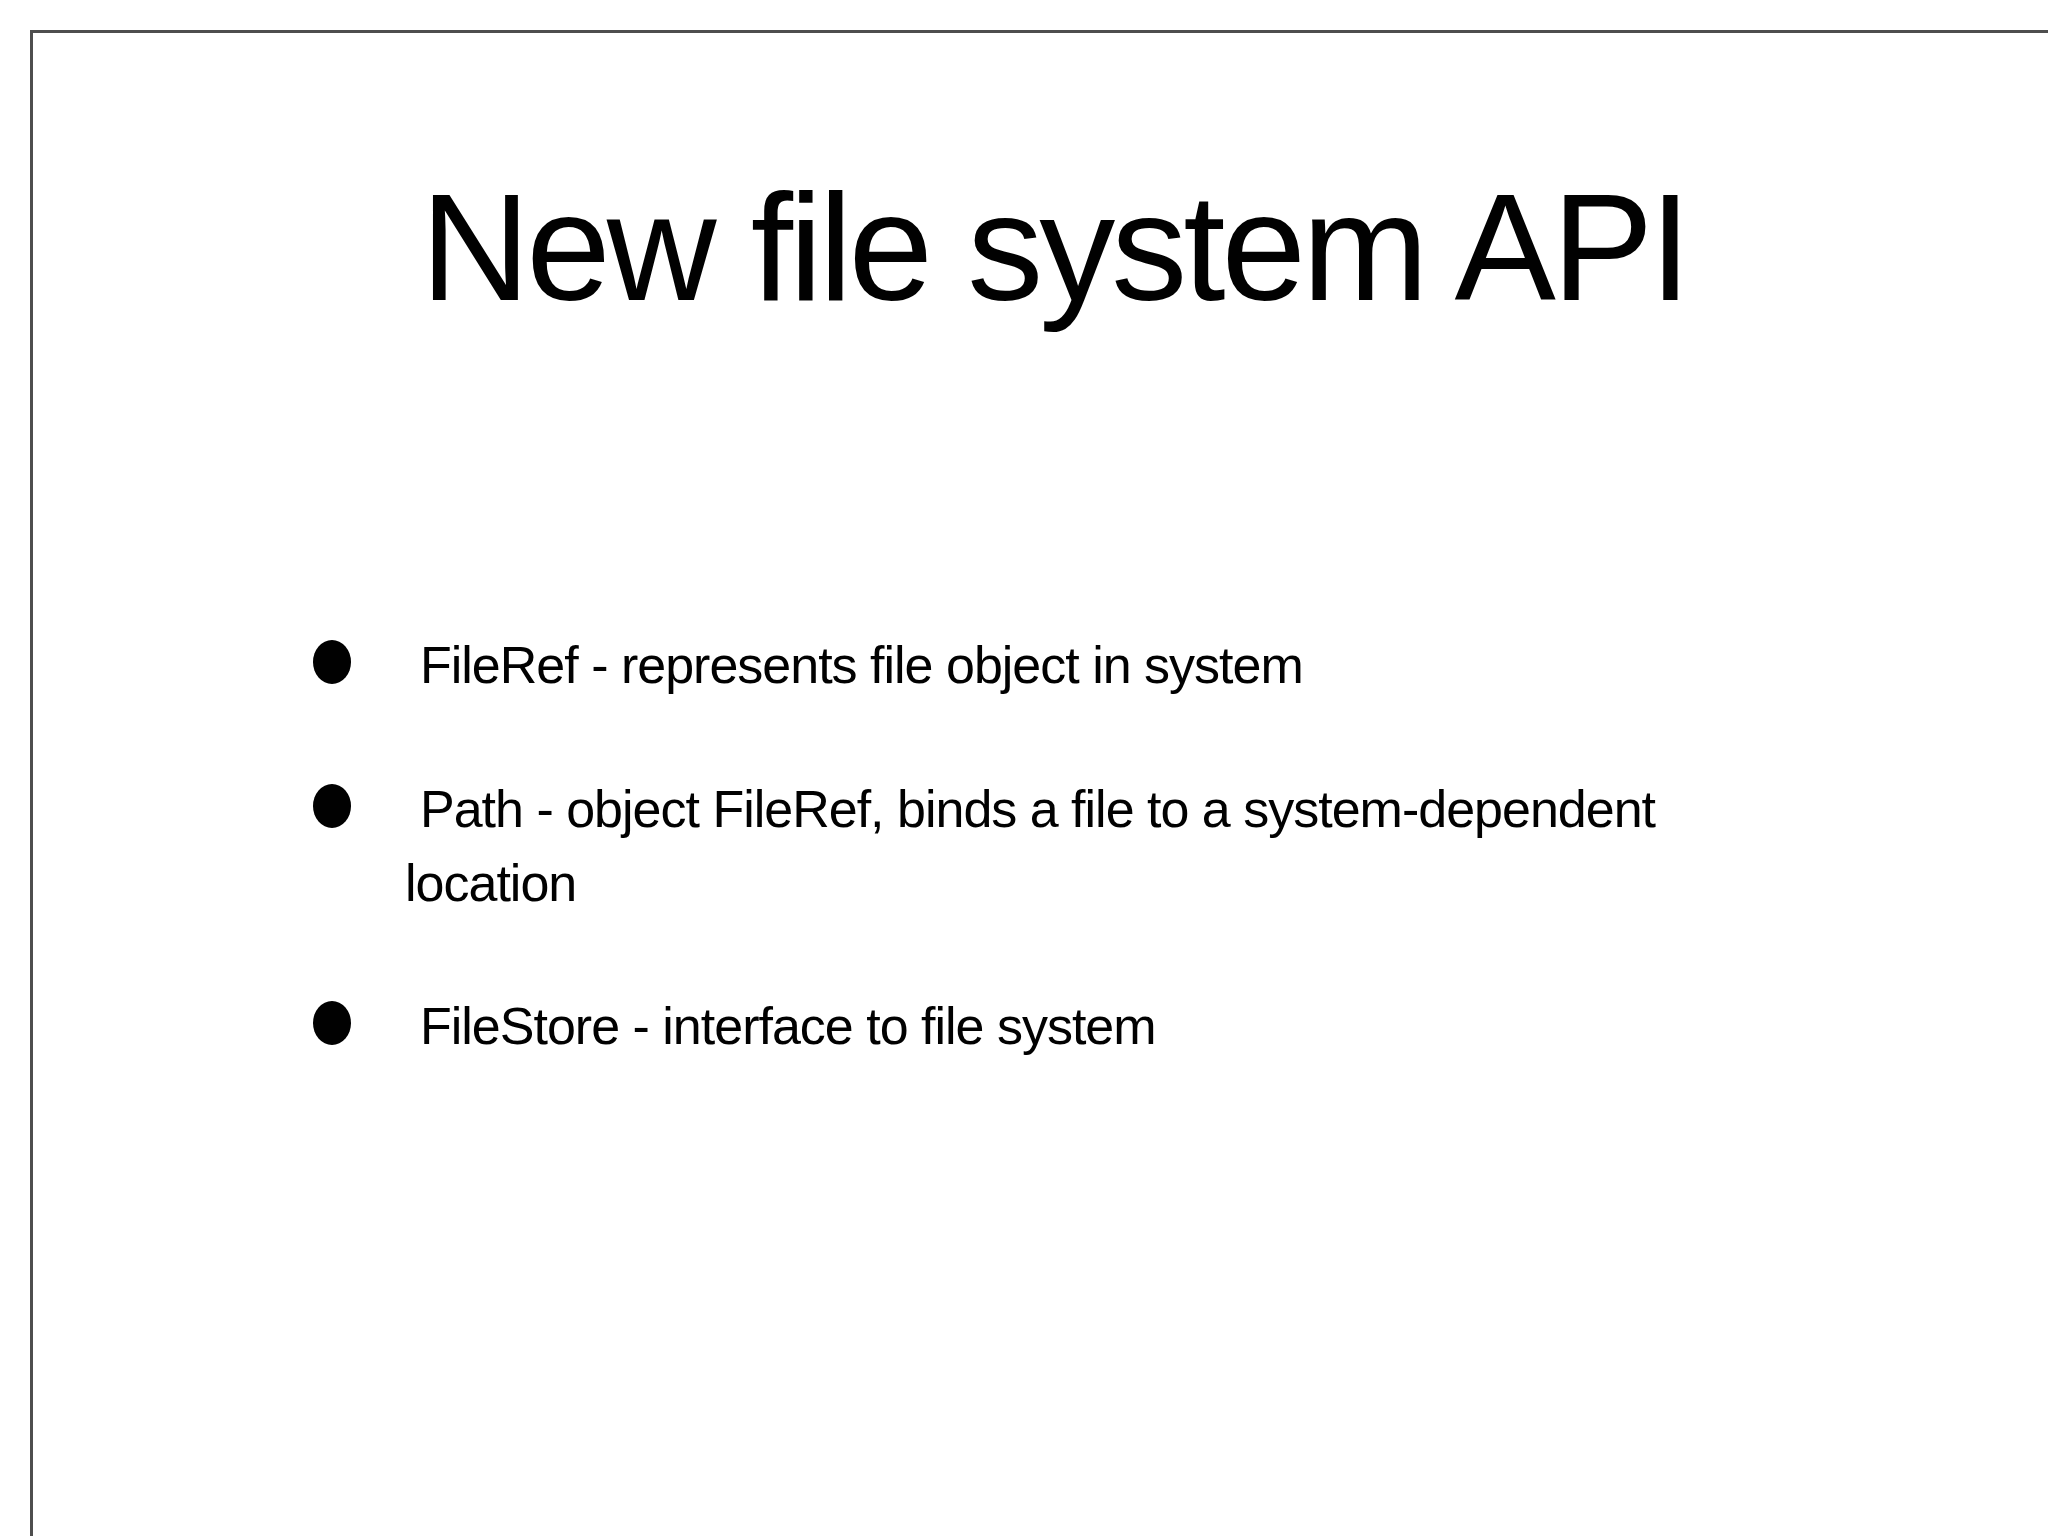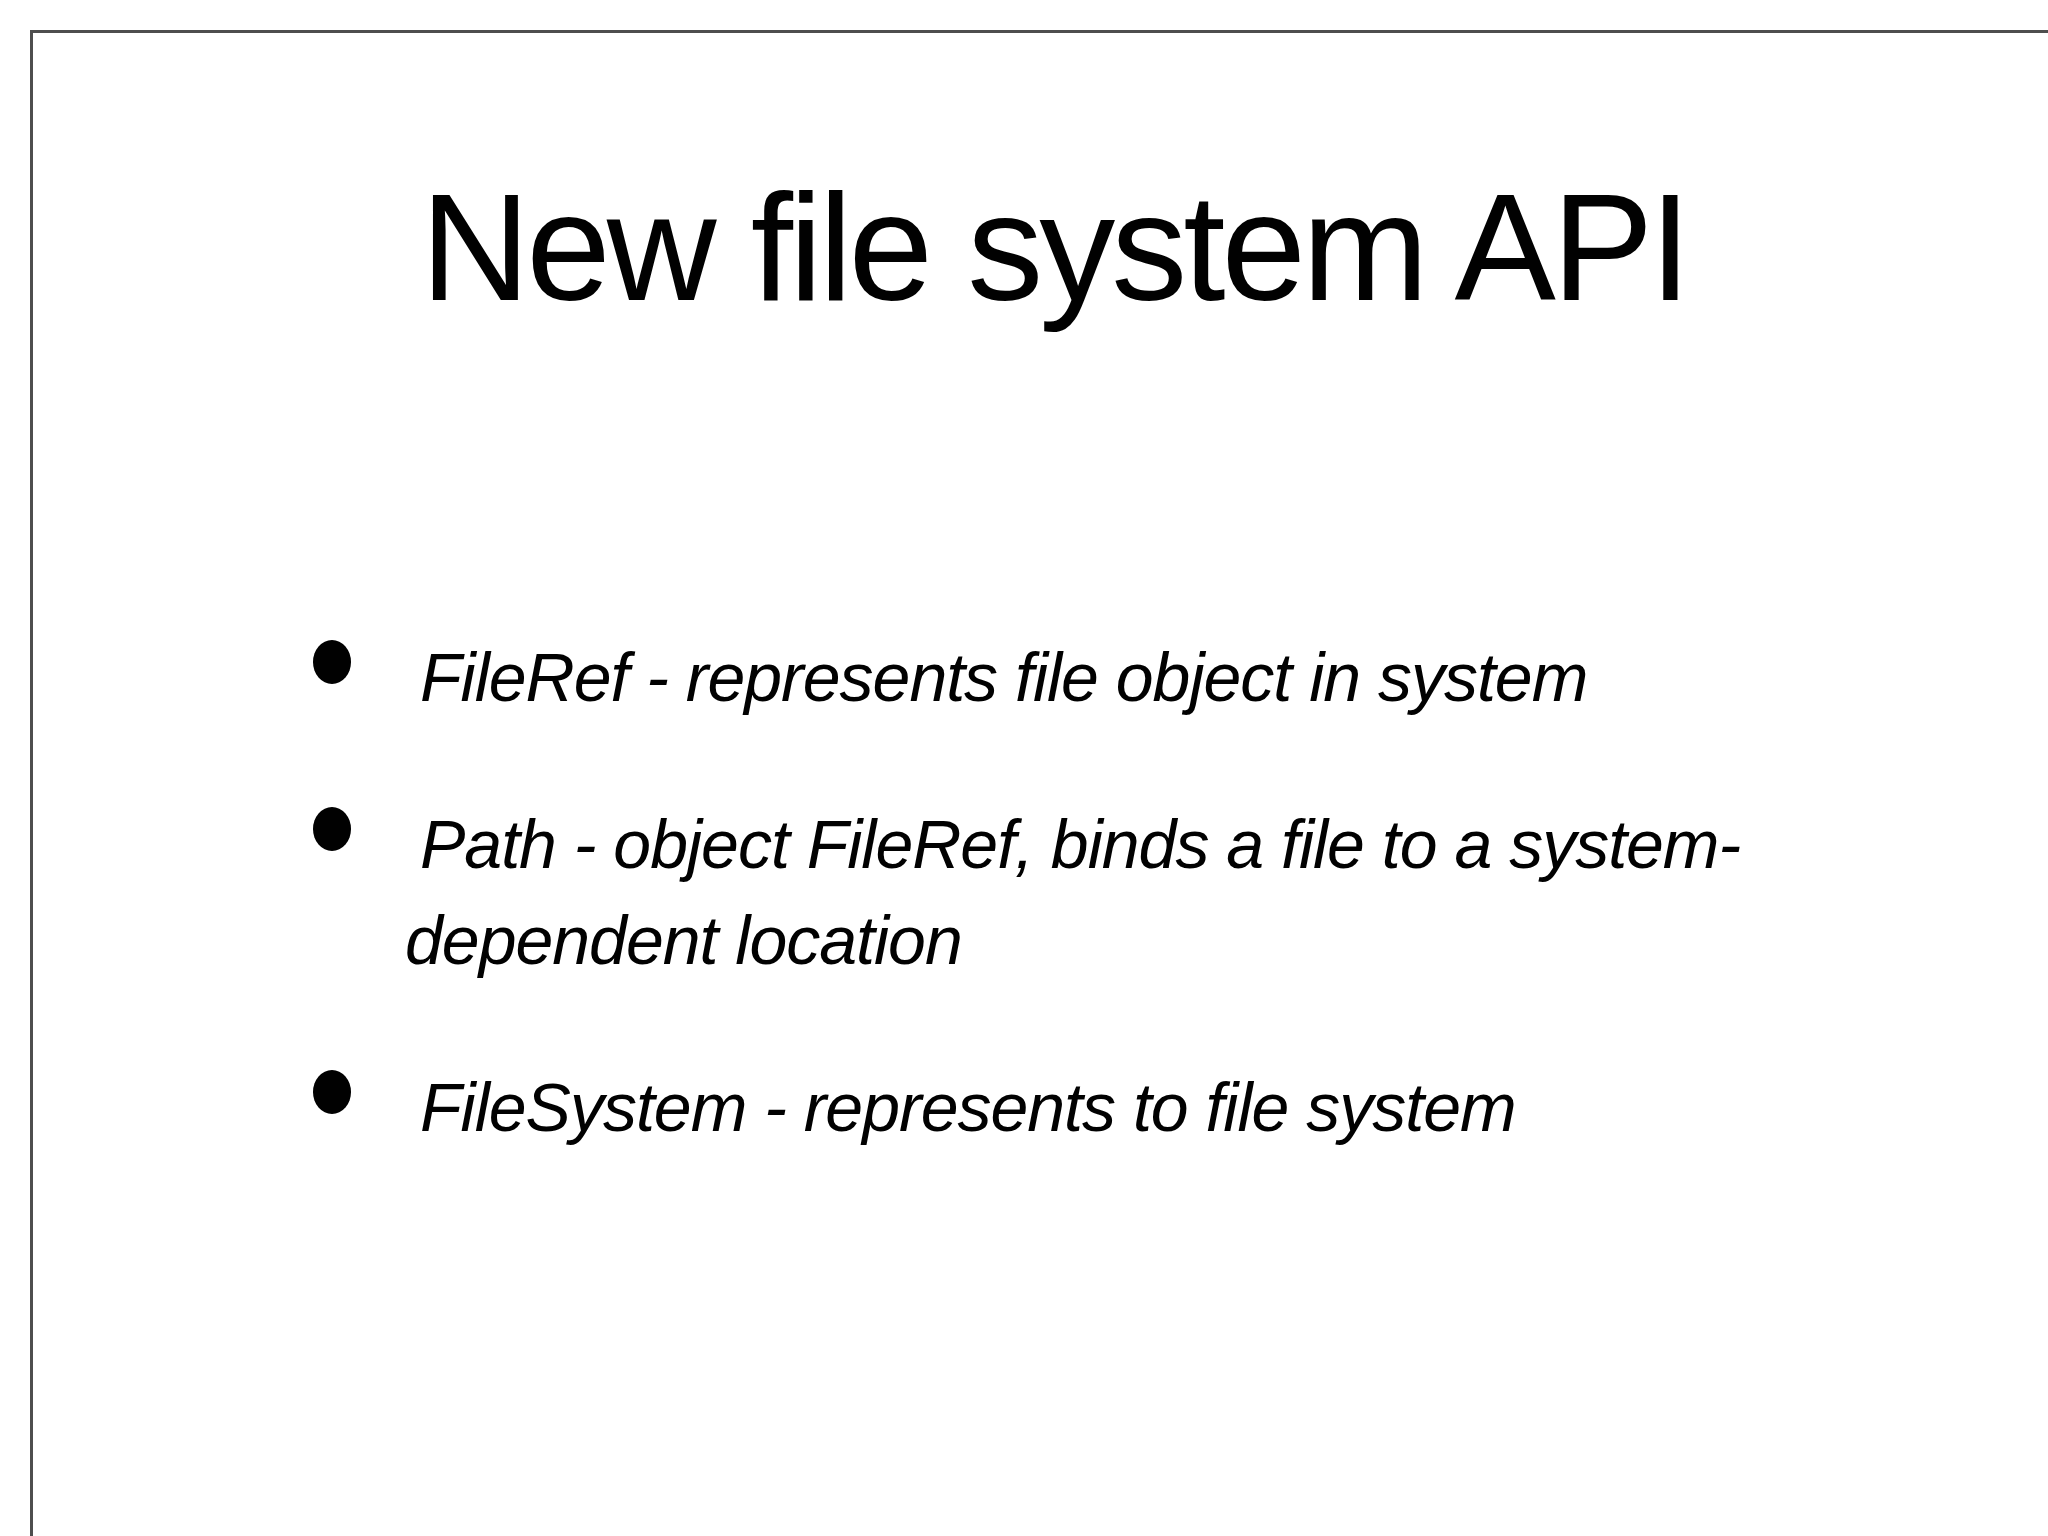--- a/index.html
+++ b/index.html
@@ -37,27 +37,26 @@
     position: absolute;
     top: 566px;
     left: 265px;
     width: 1500px;
     list-style: none;
   }
 
   .bullet-item {
     position: relative;
     padding-left: 92px;
-    font-size: 68px;
+    font-size: 52px;
     font-weight: 400;
     letter-spacing: -1px;
     line-height: 1.42;
     color: #010101;
     margin-bottom: 40px;
-    font-style: italic;
   }
 
   .bullet-dot {
     position: absolute;
     left: 0;
     top: 26px;
     width: 38px;
     height: 44px;
     border-radius: 50%;
     background: #010101;
@@ -77,19 +76,19 @@
       <span>FileRef - represents file object in system</span>
     </li>
 
     <li class="bullet-item">
       <span class="bullet-dot"></span>
       <span>Path - object FileRef, binds a file to a system-dependent location</span>
     </li>
 
     <li class="bullet-item">
       <span class="bullet-dot"></span>
-      <span>FileSystem - represents to file system</span>
+      <span>FileStore - interface to file system</span>
     </li>
 
 
   </ul>
 
 </div>
 
 </body></html>

